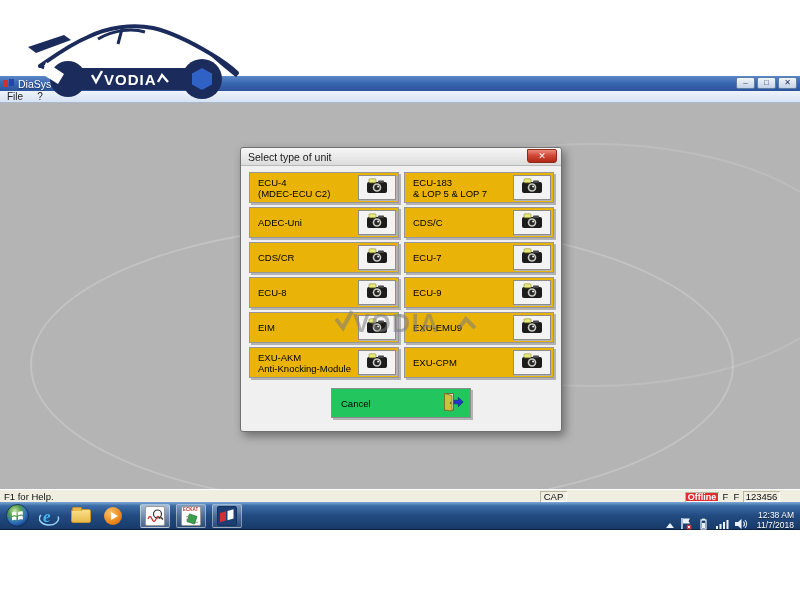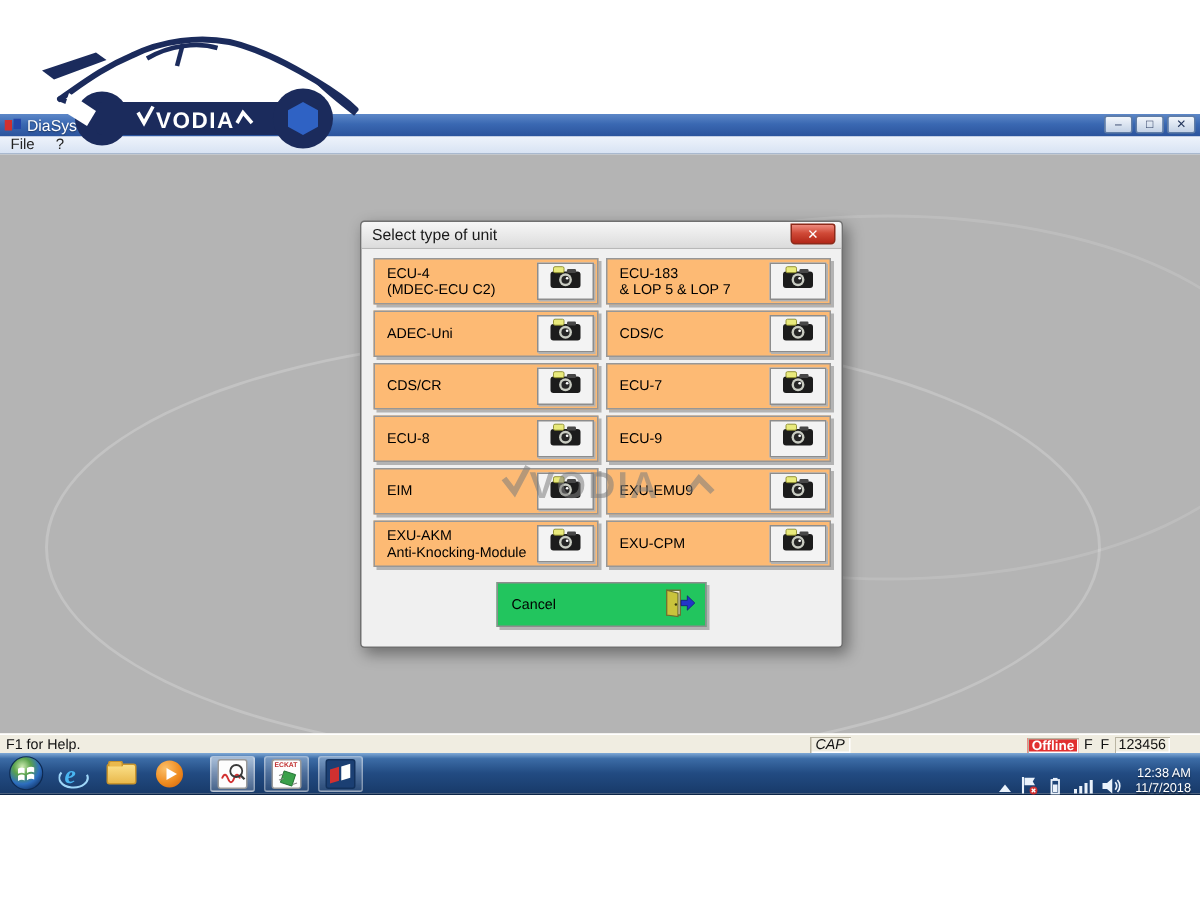--- a/index.html
+++ b/index.html
@@ -39,21 +39,21 @@
   #dialog{position:absolute;left:240px;top:147px;width:322px;height:285px;background:#f0f0f0;
           border:1px solid #707070;border-radius:3px;box-shadow:3px 4px 10px rgba(0,0,0,.4);box-sizing:border-box;}
   #dlg-titlebar{position:relative;height:17px;background:linear-gradient(#f7f7f7,#dcdcdc);
                 border-bottom:1px solid #b8b8b8;border-radius:3px 3px 0 0;
                 display:flex;align-items:center;}
   #dlg-title{font-size:10.5px;color:#1a1a1a;padding-left:7px;}
   #dlg-close{position:absolute;right:4px;top:1px;width:30px;height:14px;
              background:linear-gradient(#ee8a7e,#d04a37 45%,#b22718);border:1px solid #8c2a1a;
              border-radius:0 2px 3px 3px;color:#fff;font-size:9px;line-height:12px;text-align:center;box-sizing:border-box;}
   #unit-grid{position:absolute;left:8px;top:24px;display:grid;grid-template-columns:150px 150px;gap:4px 5px;}
-  .unit-btn{width:150px;height:31px;background:#fdba74;border:1px solid #979797;
+  .unit-btn{width:150px;height:31px;background:#eab308;border:1px solid #979797;
             box-shadow:2px 2px 0 rgba(105,105,105,.45);display:flex;align-items:center;
             justify-content:space-between;padding:0 2px 0 8px;box-sizing:border-box;}
   .unit-lbl{display:flex;flex-direction:column;justify-content:center;font-size:9.5px;
             color:#000;line-height:11px;white-space:nowrap;}
   .cam-btn{width:38px;height:25px;border:1px solid #8d8d8d;background:#f3f3f3;
            box-shadow:1px 1px 0 #b3b3b3;display:flex;align-items:center;justify-content:center;box-sizing:border-box;}
   #cancel-btn{position:absolute;left:90px;top:240px;width:140px;height:30px;background:#22c55e;
               border:1px solid #8d8d8d;box-shadow:2px 2px 0 rgba(105,105,105,.45);
               display:flex;align-items:center;justify-content:space-between;
               padding:0 6px 0 9px;font-size:9.5px;color:#000;box-sizing:border-box;}
@@ -109,21 +109,21 @@
       <span class="menu-item">?</span>
     </div>
 
     <div id="client-area">
       <div class="arc arc1"></div>
       <div class="arc arc2"></div>
     </div>
 
     <div id="status-bar">
       <div class="sb-cell sb-help">F1 for Help.</div>
-      <div class="sb-cell" style="width:27px;font-style:italic;">CAP</div>
+      <div class="sb-cell" style="width:27px;">CAP</div>
       <div class="sb-cell" style="width:26px;"></div>
       <div class="sb-cell" style="width:26px;"></div>
       <div class="sb-cell" style="width:32px;"></div>
       <div class="sb-cell" style="width:24px;"></div>
       <div class="sb-cell sb-offline" style="width:34px;">Offline</div>
       <div class="sb-cell sb-f">F</div>
       <div class="sb-cell sb-f">F</div>
       <div class="sb-cell" style="width:37px;margin-right:20px;">123456</div>
     </div>
   </div>

